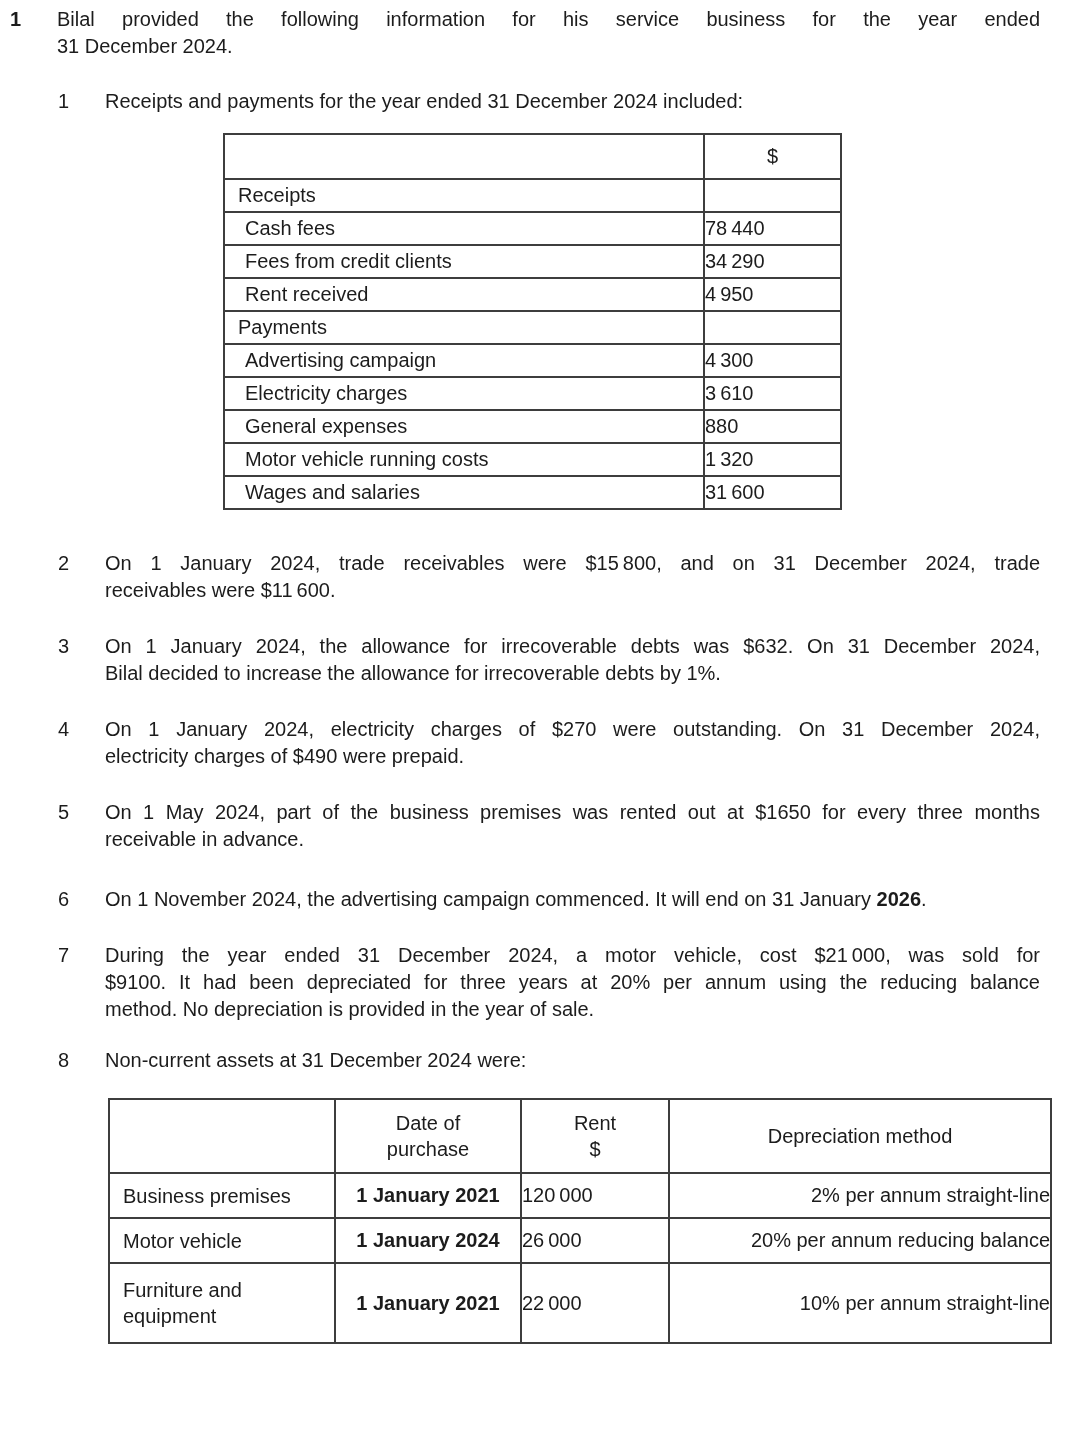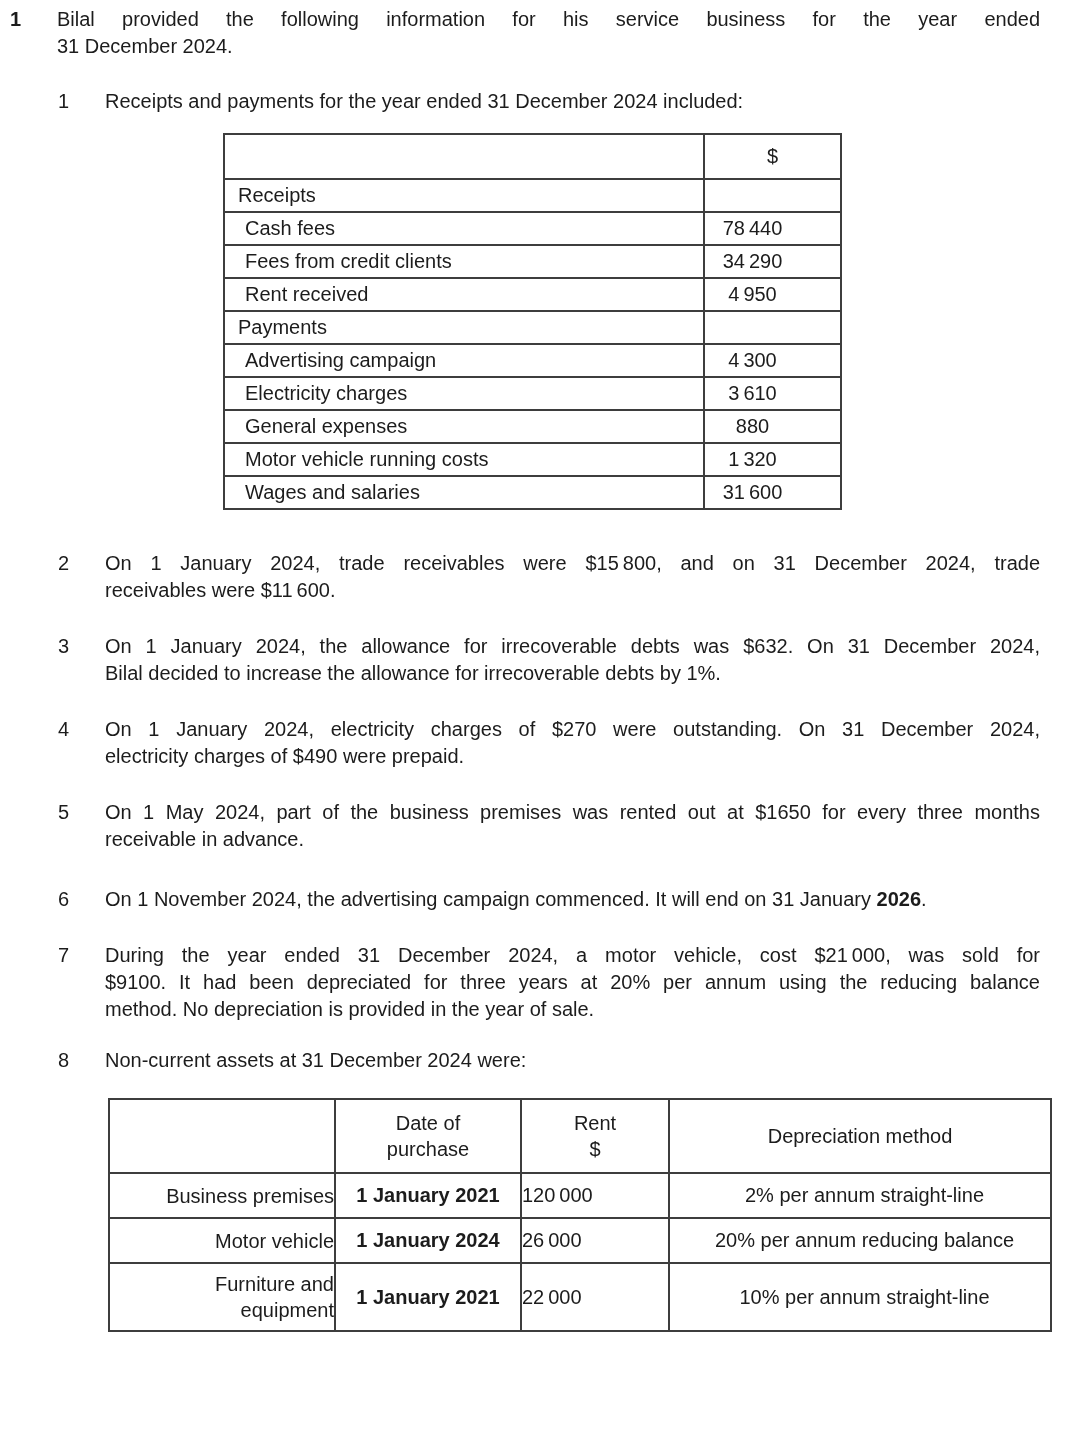--- a/index.html
+++ b/index.html
@@ -52,45 +52,45 @@
   table.t1 td, table.t1 th {
     border: 2px solid #3d3d3d;
     font-weight: normal;
     box-sizing: border-box;
     padding: 0;
   }
   table.t1 tr { height: 33px; }
   table.t1 tr.hrow { height: 45px; }
   .t1 .lab { padding-left: 13px; text-align: left; }
   .t1 .lab.sub { padding-left: 20px; }
-  .t1 .val { text-align: center; padding-right: 40px; }
+  .t1 .val { text-align: left; padding-right: 40px; }
   .t1 .cur { text-align: center; padding-right: 0; }
 
   
   table.t2 {
     border-collapse: collapse;
     margin: 24px 0 0 108px;
     table-layout: fixed;
     width: 942px;
   }
   table.t2 td, table.t2 th {
     border: 2px solid #3d3d3d;
     font-weight: normal;
     box-sizing: border-box;
     padding: 0;
     vertical-align: middle;
   }
   table.t2 thead tr { height: 74px; }
   table.t2 tbody tr { height: 45px; }
-  table.t2 tbody tr.tall { height: 68px; }
+  table.t2 tbody tr.tall { height: 80px; }
   .t2 th { text-align: center; line-height: 26px; }
-  .t2 .asset { padding-left: 26px; text-align: right; line-height: 26px; }
+  .t2 .asset { padding-left: 13px; text-align: left; line-height: 26px; }
   .t2 .date { text-align: center; font-weight: bold; }
   .t2 .cost { text-align: left; padding-right: 28px; }
-  .t2 .method { padding-left: 9px; text-align: center; }
+  .t2 .method { padding-left: 9px; text-align: right; }
 </style>
 </head>
 <body>
 
 <div class="page">
 
   <div class="qrow">
     <div class="qnum">1</div>
     <div class="qtext">
         <div class="line j"><span>Bilal provided the following information for his service business for the year ended</span></div>

